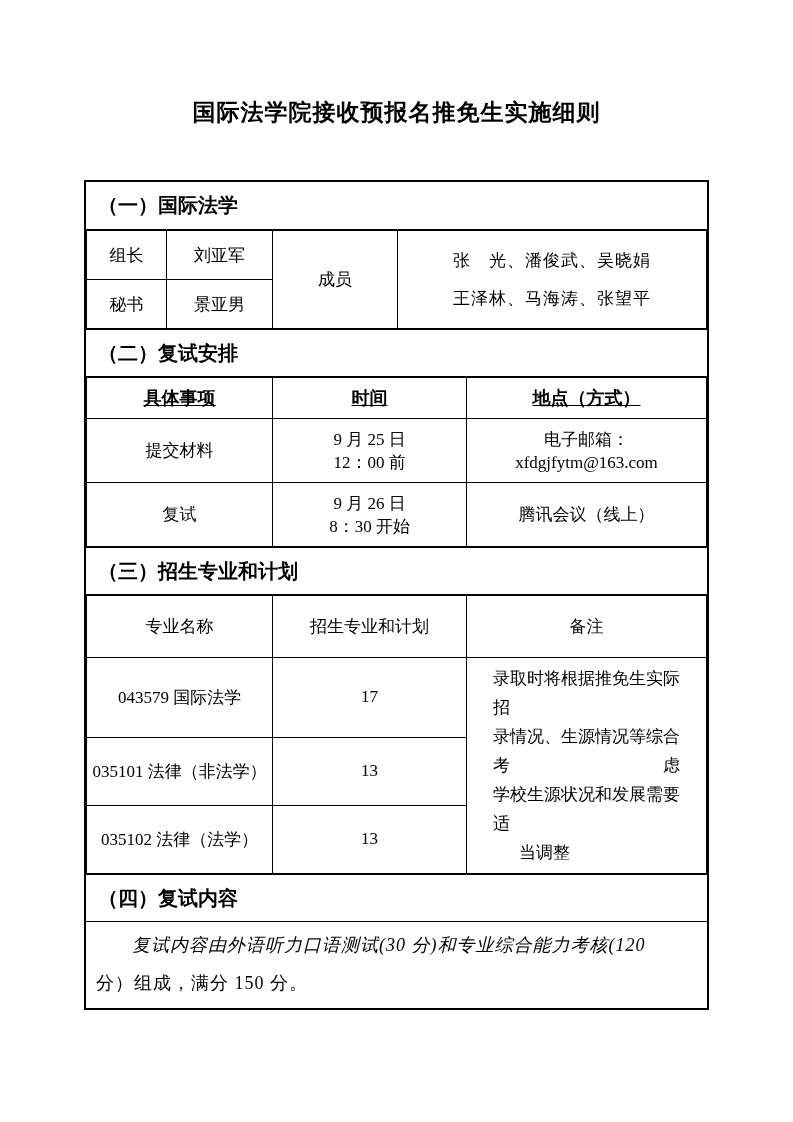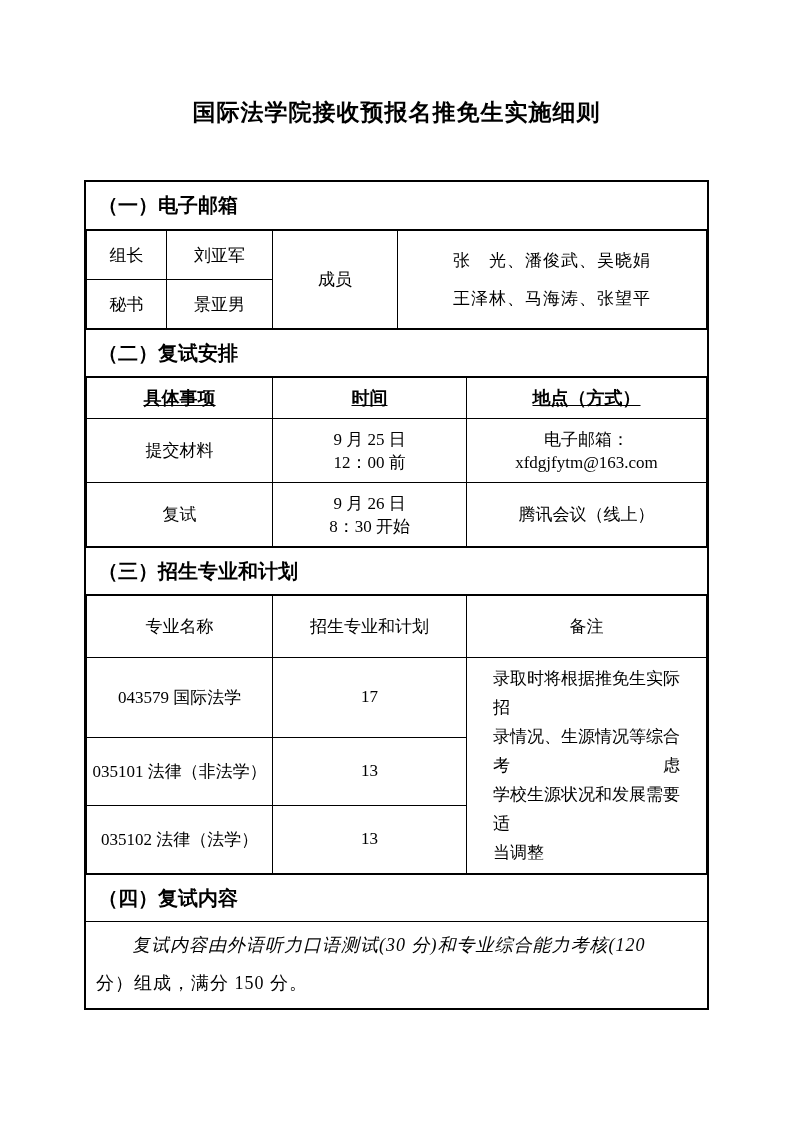--- a/index.html
+++ b/index.html
@@ -77,41 +77,42 @@
     text-align: left !important;
     padding: 6px 26px !important;
   }
   .note-cell .note-line {
     line-height: 29px;
     text-align: justify;
     text-align-last: justify;
   }
   .note-cell .note-line.last {
     text-align-last: left;
+    margin-left: 26px;
   }
   .para-block {
     padding: 4px 10px 6px 10px;
     min-height: 82px;
   }
   .para-block .para-line {
     font-size: 18px;
     line-height: 38px;
     letter-spacing: 1px;
     white-space: nowrap;
   }
   .para-block .para-line.indent { text-indent: 2em; font-style: italic; }
 </style>
 </head>
 <body>
 
 <h1 class="doc-title">国际法学院接收预报名推免生实施细则</h1>
 
 <div class="outer-table">
 
-  <div class="sec-title">（一）电子邮箱</div>
+  <div class="sec-title">（一）国际法学</div>
   <table class="grid s1">
     <colgroup>
         <col class="c1">
         <col class="c2">
         <col class="c3">
         <col>
       </colgroup>
     <tbody>
       <tr>
         <td>组长</td>

